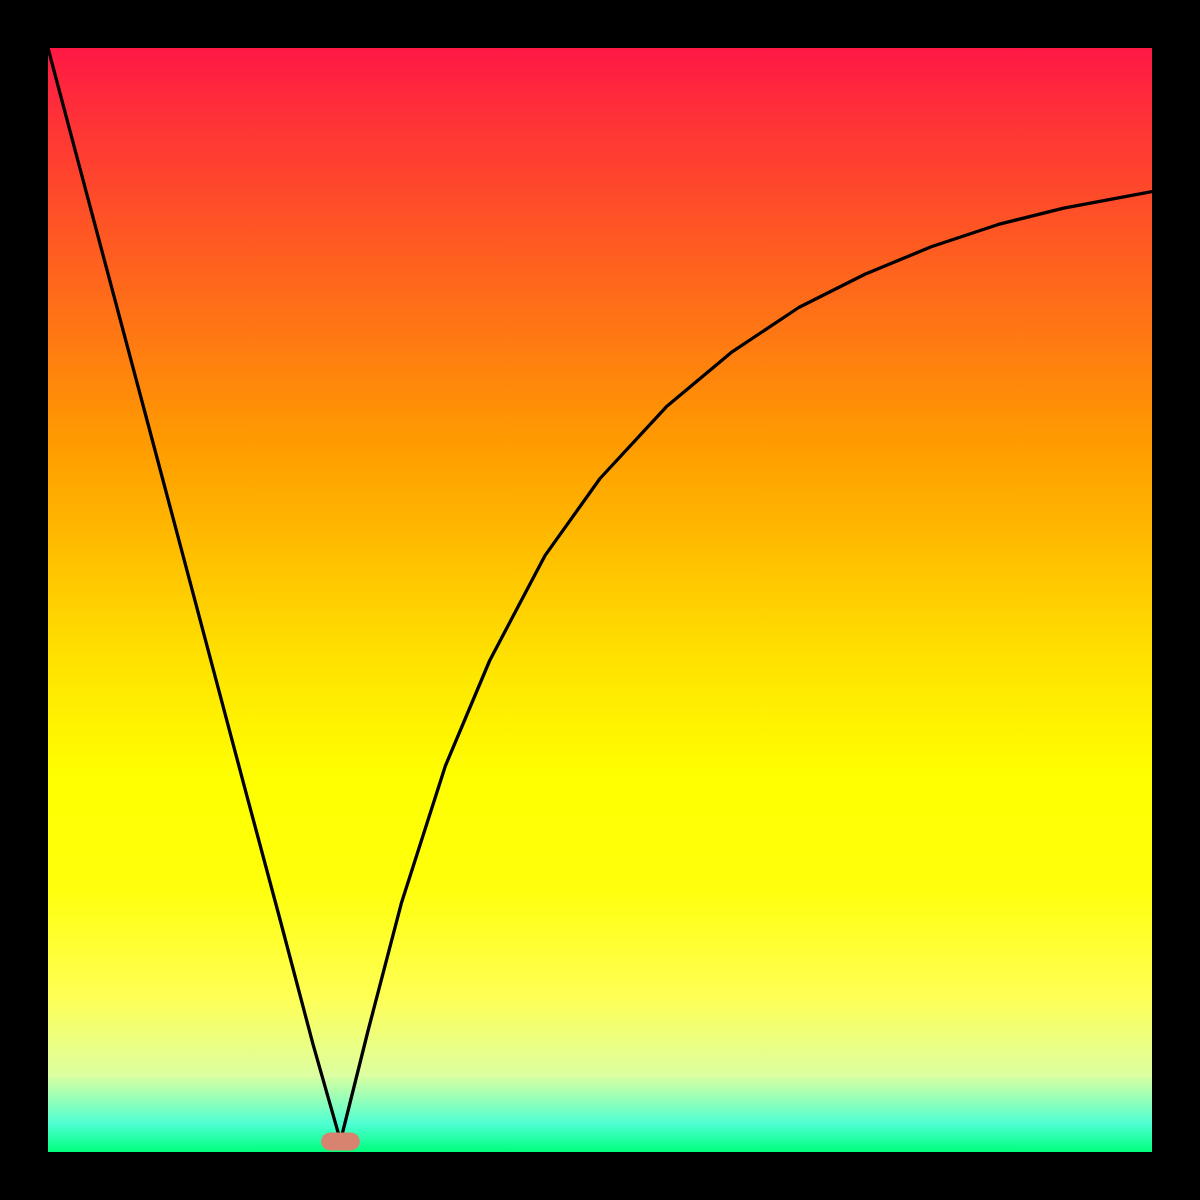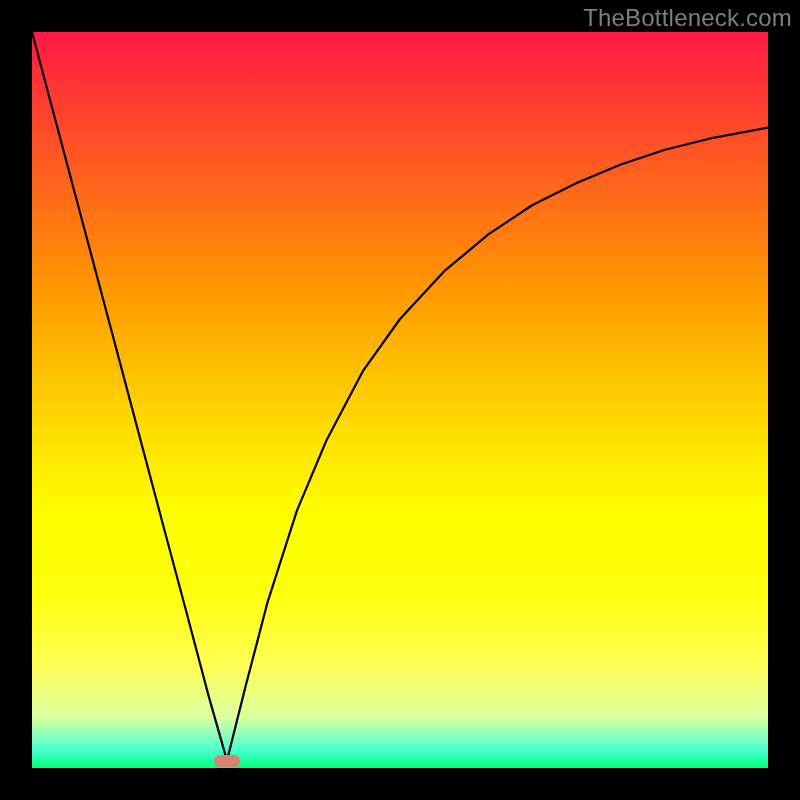--- a/index.html
+++ b/index.html
@@ -66,14 +66,13 @@
 </head>
 <body>
 
 <div class="frame">
   <div class="plot">
     <svg class="curve" viewBox="0 0 736 736" preserveAspectRatio="none">
       <path d="M0.0 0.0 L22.1 83.2 L44.2 166.3 L66.2 248.8 L88.3 331.9 L110.4 415.1 L132.5 498.3 L154.6 580.7 L176.6 663.9 L195.0 728.6 L195.0 728.6 L213.4 655.0 L235.5 570.4 L265.0 478.4 L294.4 408.5 L331.2 338.6 L368.0 287.0 L412.2 239.2 L456.3 202.4 L500.5 173.0 L544.6 150.9 L588.8 132.5 L633.0 117.8 L677.1 106.7 L736.0 95.7" fill="none" stroke="#000" stroke-width="2.2" stroke-linejoin="round" stroke-linecap="round"></path>
     </svg>
     <div class="marker" style="left: 182.04px; bottom: 1px; background: rgb(216, 131, 111);"></div>
   </div>
-  <div class="watermark">TheBottleneck.com</div>
 </div>
 
 </body></html>

